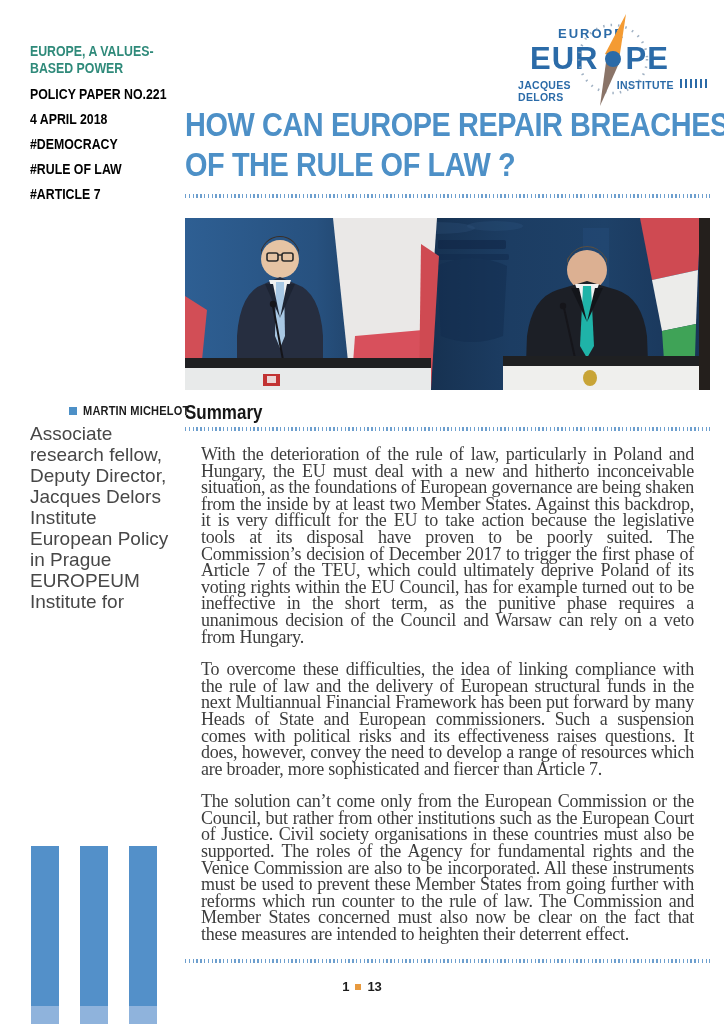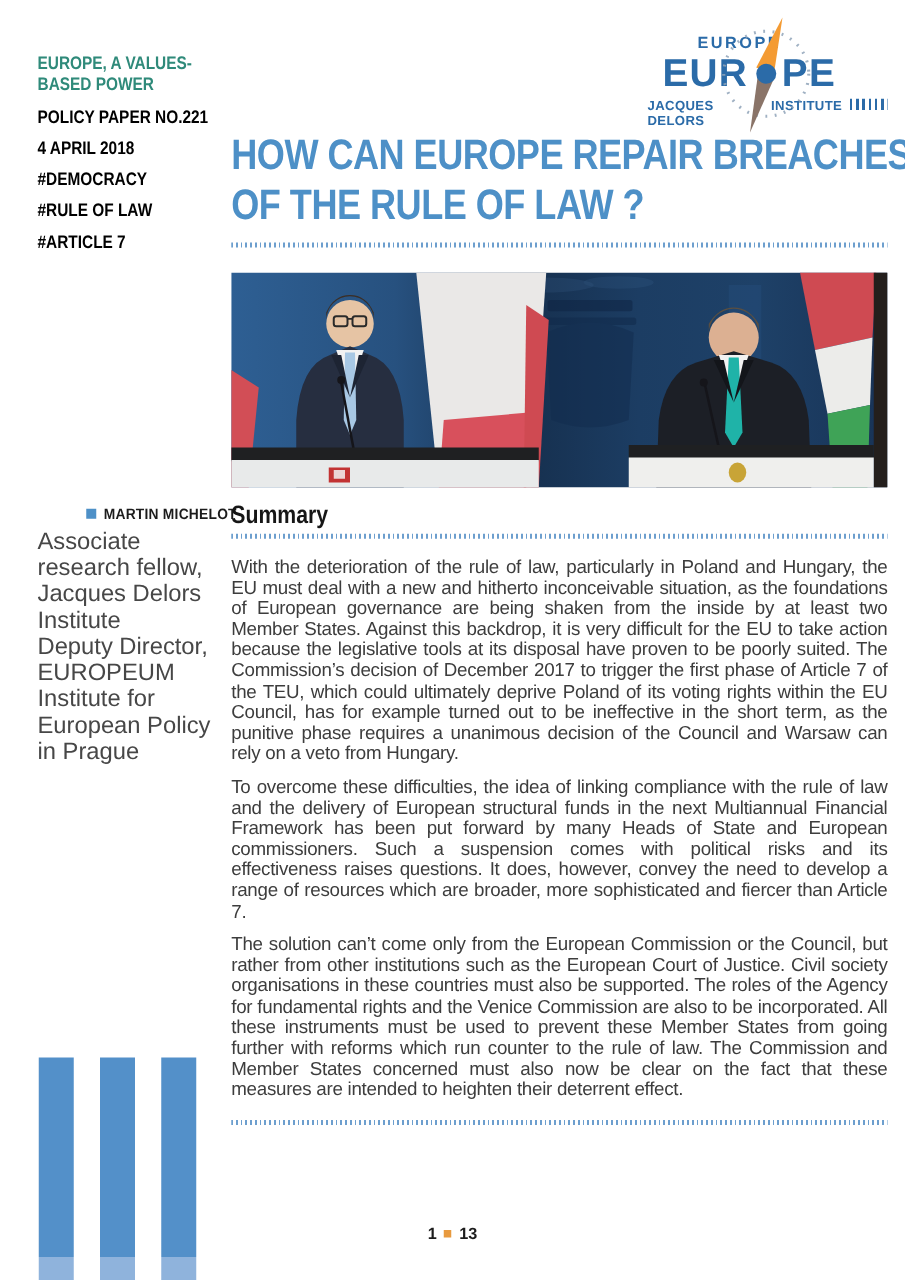--- a/index.html
+++ b/index.html
@@ -34,21 +34,21 @@
   
   .author{position:absolute;left:30px;top:404px;width:152px;}
   .author-head{display:flex;align-items:center;margin-bottom:5px;padding-left:39px;}
   .author-sq{width:8px;height:8px;background:#4d90c7;margin-right:6px;flex:0 0 auto;}
   .author-name{font-size:12px;font-weight:700;color:#1c1c1c;letter-spacing:.2px;transform:scaleX(.92);transform-origin:left center;white-space:nowrap;}
   .author-line{font-size:19px;line-height:21px;color:#474747;}
   
   .main{position:absolute;left:185px;top:400px;width:525px;}
   .summary-h{font-size:20px;line-height:24px;font-weight:700;color:#161616;}
   .rule-summary{margin-top:3px;}
-  .main p{margin:0;text-align:justify;font-size:15px;line-height:16.6px;letter-spacing:-.22px;color:#3d3d3d;}
+  .main p{margin:16px;text-align:justify;font-size:18px;line-height:16.6px;letter-spacing:-.22px;color:#3d3d3d;font-family:Liberation Serif, serif;}
   .main p.first{margin-top:15px;}
   .main p + p{margin-top:10px;}
   .rule-bottom{margin-top:15px;}
   
   .bars{position:absolute;left:31px;top:846px;width:130px;height:178px;}
   .bar{position:absolute;top:0;width:28px;height:178px;
     background:linear-gradient(#5390c9 0 160px,#8fb3dc 160px);}
   .bar.b1{left:0;} .bar.b2{left:49px;} .bar.b3{left:98px;}
   
   .pagenum{position:absolute;left:0;top:979px;width:724px;display:flex;justify-content:center;align-items:center;gap:6px;}
@@ -172,24 +172,24 @@
     <rect x="318" y="148" width="196" height="24" fill="#efefed"></rect>
     <ellipse cx="405" cy="160" rx="7" ry="8" fill="#c8a437"></ellipse>
   </svg>
 
   <div class="author">
     <div class="author-head">
       <span class="author-sq"></span>
       <span class="author-name">MARTIN MICHELOT</span>
     </div>
     <div class="author-line">Associate research fellow,</div>
+    <div class="author-line">Deputy Director,</div>
     <div class="author-line">Jacques Delors Institute</div>
-    <div class="author-line">Deputy Director,</div>
+    <div class="author-line">European Policy in Prague</div>
     <div class="author-line">EUROPEUM Institute for</div>
-    <div class="author-line">European Policy in Prague</div>
   </div>
 
   <div class="main">
     <span class="cond summary-h">Summary</span>
     <div class="dotrule rule-summary"></div>
     <p class="first">With the deterioration of the rule of law, particularly in Poland and Hungary, the EU must deal with a new and hitherto inconceivable situation, as the foundations of European governance are being shaken from the inside by at least two Member States. Against this backdrop, it is very difficult for the EU to take action because the legislative tools at its disposal have proven to be poorly suited. The Commission’s decision of December 2017 to trigger the first phase of Article 7 of the TEU, which could ultimately deprive Poland of its voting rights within the EU Council, has for example turned out to be ineffective in the short term, as the punitive phase requires a unanimous decision of the Council and Warsaw can rely on a veto from Hungary.</p>
     <p>To overcome these difficulties, the idea of linking compliance with the rule of law and the delivery of European structural funds in the next Multiannual Financial Framework has been put forward by many Heads of State and European commissioners. Such a suspension comes with political risks and its effectiveness raises questions. It does, however, convey the need to develop a range of resources which are broader, more sophisticated and fiercer than Article 7.</p>
     <p>The solution can’t come only from the European Commission or the Council, but rather from other institutions such as the European Court of Justice. Civil society organisations in these countries must also be supported. The roles of the Agency for fundamental rights and the Venice Commission are also to be incorporated. All these instruments must be used to prevent these Member States from going further with reforms which run counter to the rule of law. The Commission and Member States concerned must also now be clear on the fact that these measures are intended to heighten their deterrent effect.</p>
     <div class="dotrule rule-bottom"></div>
   </div>

